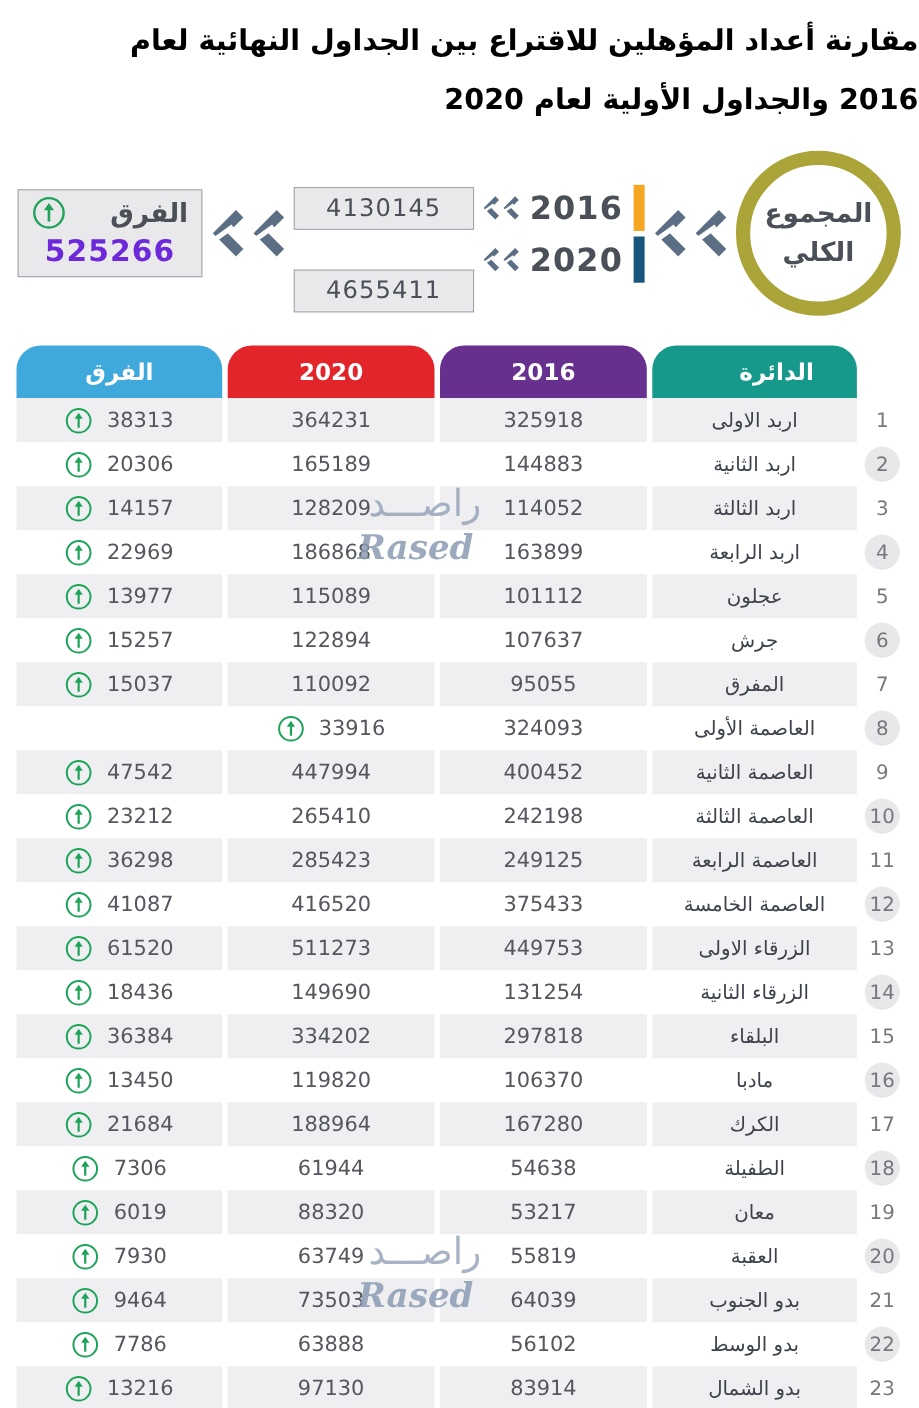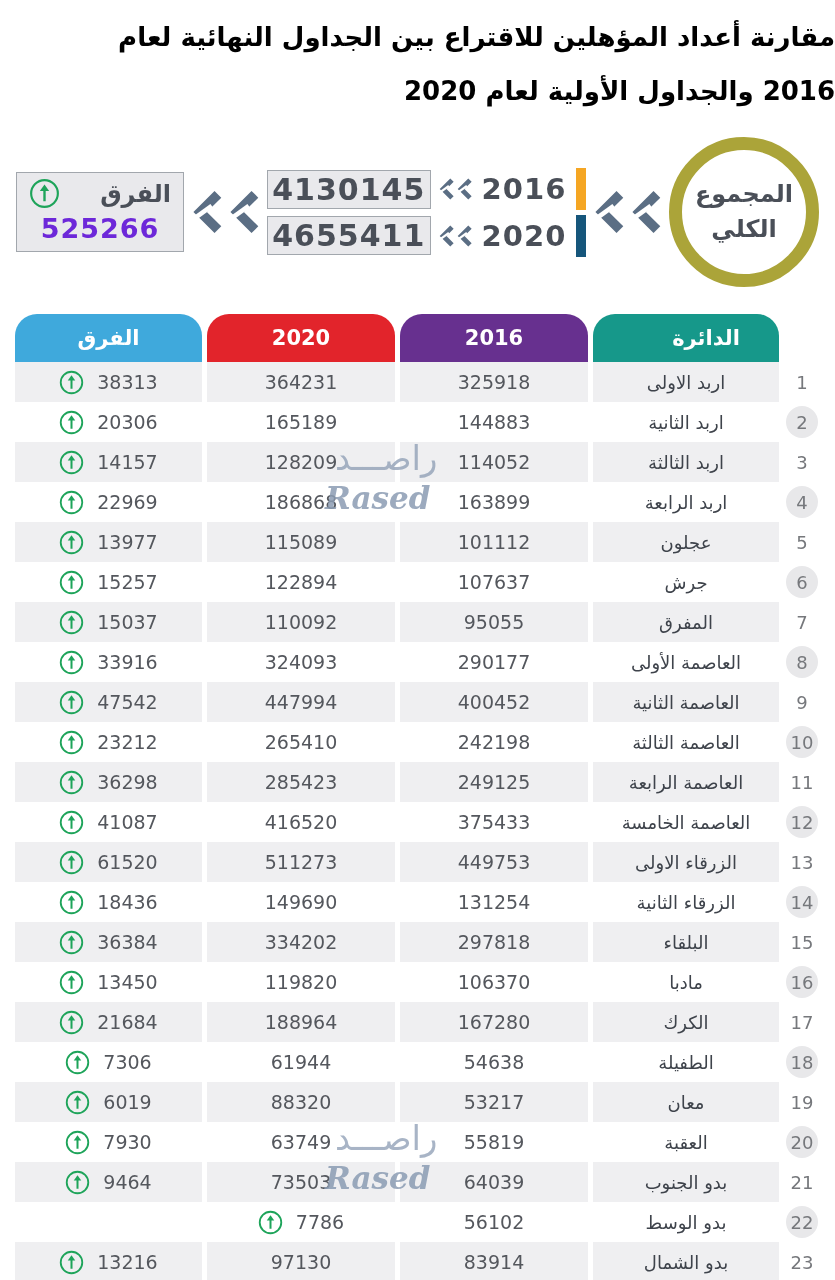--- a/index.html
+++ b/index.html
@@ -20,22 +20,22 @@
   .chev-group.small{gap:3px;}
   .chev{display:block;}
   .years{display:flex;flex-direction:column;gap:5px;}
   .year-row{display:flex;direction:rtl;align-items:center;gap:10px;}
   .year-bar{width:10px;height:42px;display:inline-block;}
   .bar-2016{background:var(--bar-2016);}
   .bar-2020{background:var(--bar-2020);}
   .year-label{font-size:29px;color:#4a4f58;font-weight:600;letter-spacing:1px;}
   .value-boxes{display:flex;flex-direction:column;gap:7px;}
   .value-box{width:162px;height:37px;background:var(--box-bg);border:1px solid var(--box-border);
-    display:flex;align-items:center;justify-content:center;font-size:30px;color:#4a4f58;
-    letter-spacing:1px;font-weight:700;}
+    display:flex;align-items:center;justify-content:center;font-size:22px;color:#4a4f58;
+    letter-spacing:1px;font-weight:400;margin-top:29px;}
   .diff-box{width:168px;height:80px;background:var(--box-bg);border:1px solid var(--box-border);
     box-sizing:border-box;padding:5px 12px 7px 12px;display:flex;flex-direction:column;justify-content:space-between;}
   .diff-top{display:flex;direction:ltr;align-items:center;justify-content:space-between;}
   .diff-label{font-size:24px;font-weight:600;color:#4a4f58;}
   .diff-value{font-size:27px;color:#6d28d9;text-align:center;letter-spacing:1px;font-weight:600;}
 
   
   .table-wrap{position:relative;margin:0 15px;width:805px;}
   .grid-row{display:grid;direction:rtl;grid-template-columns:36px 186px 188px 188px 187px;column-gap:5px;}
   .hcell{height:48px;display:flex;align-items:center;justify-content:center;color:#fff;
@@ -279,21 +279,20 @@
             </svg>
       <span>15037</span>
     </div>
   </div>
 
   <div class="grid-row trow">
     <div class="cell num-cell">
       <span class="num pill">8</span>
     </div>
     <div class="cell data district">العاصمة الأولى</div>
-    <div class="cell data">290177</div>
     <div class="cell data">324093</div>
     <div class="cell data diff-cell">
       <svg class="up-svg" width="25" height="25" viewBox="0 0 26 26">
               <circle cx="13" cy="13" r="11.2" fill="none" stroke="#1EA45A" stroke-width="1.9"></circle>
               <line x1="13" y1="19.5" x2="13" y2="10" stroke="#1EA45A" stroke-width="2.1"></line>
               <path d="M13 5.4 L9.1 11 L16.9 11 Z" fill="#1EA45A"></path>
             </svg>
       <span>33916</span>
     </div>
   </div>
@@ -518,20 +517,21 @@
       <span>9464</span>
     </div>
   </div>
 
   <div class="grid-row trow">
     <div class="cell num-cell">
       <span class="num pill">22</span>
     </div>
     <div class="cell data district">بدو الوسط</div>
     <div class="cell data">56102</div>
+    <div class="cell data">63888</div>
     <div class="cell data diff-cell">
       <svg class="up-svg" width="25" height="25" viewBox="0 0 26 26">
               <circle cx="13" cy="13" r="11.2" fill="none" stroke="#1EA45A" stroke-width="1.9"></circle>
               <line x1="13" y1="19.5" x2="13" y2="10" stroke="#1EA45A" stroke-width="2.1"></line>
               <path d="M13 5.4 L9.1 11 L16.9 11 Z" fill="#1EA45A"></path>
             </svg>
       <span>7786</span>
     </div>
   </div>
 

